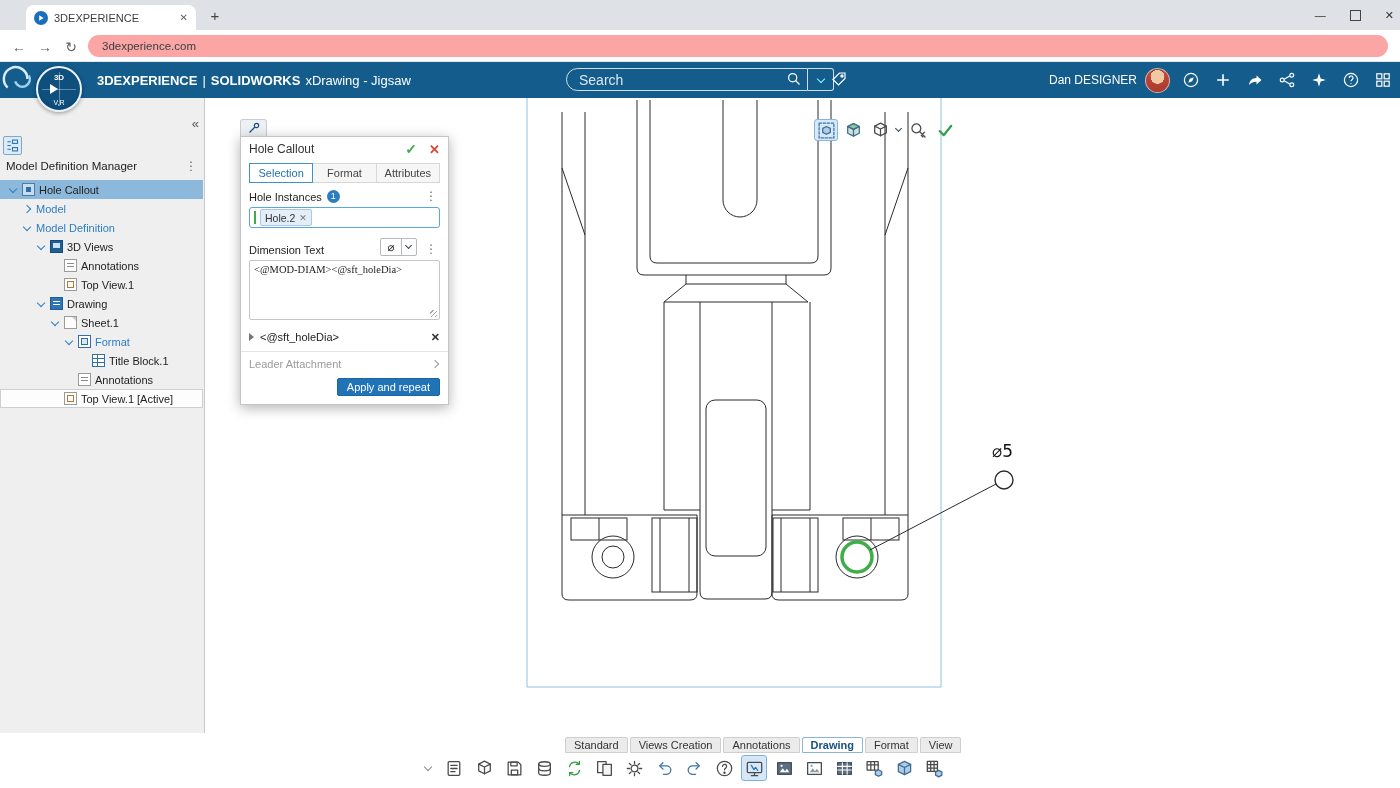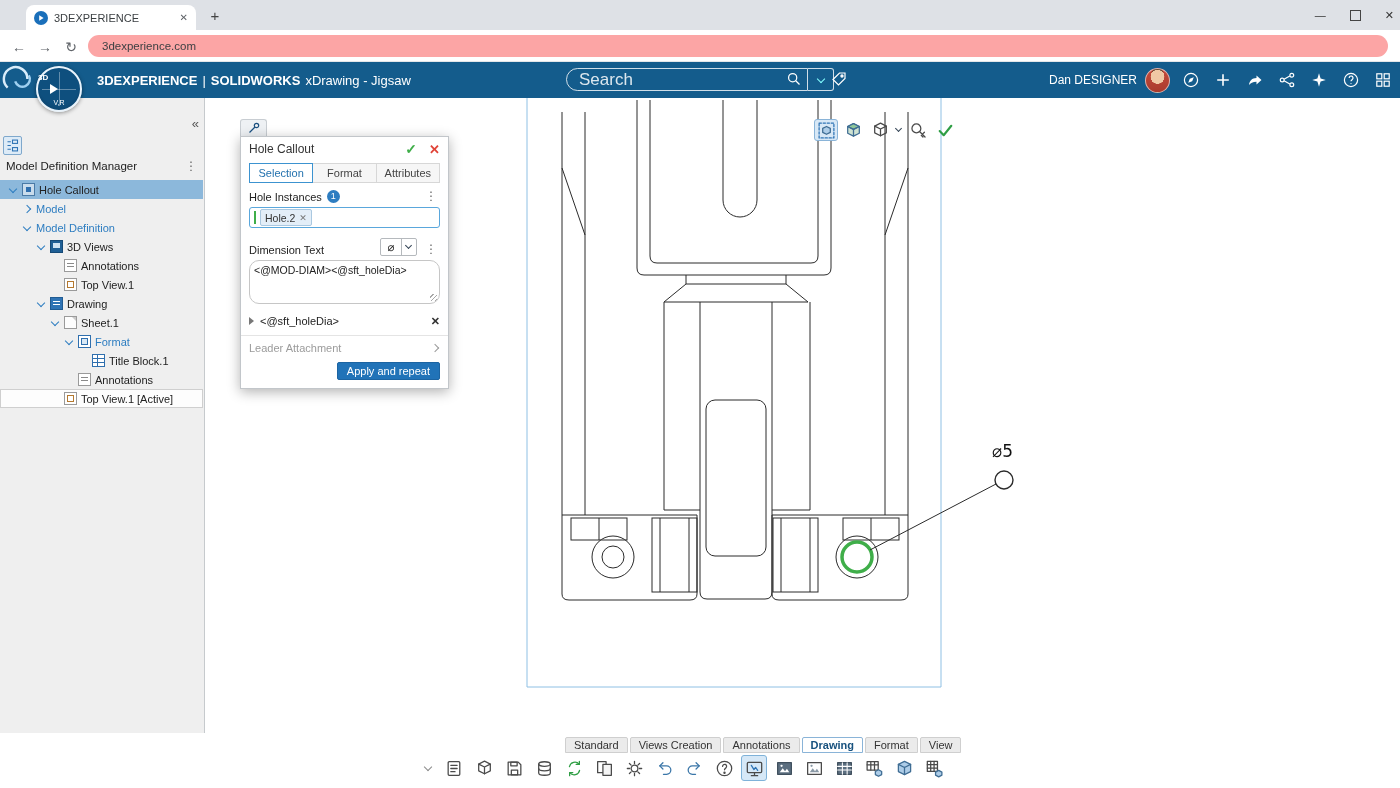--- a/index.html
+++ b/index.html
@@ -22,30 +22,30 @@
               display:flex;align-items:center;padding:0 14px;box-sizing:border-box;font-size:11.5px;color:#3c4043}
 
   
   .appbar{position:absolute;left:0;top:62px;width:1400px;height:36px;background:#145c8c}
   .logo3ds{position:absolute;left:2px;top:64px;width:32px;height:32px}
   .compass{position:absolute;left:36px;top:66px;width:46px;height:46px;border-radius:50%;z-index:50;
            background:radial-gradient(circle at 50% 40%,#0e4f7e 0 60%,#0a3a5f 100%);border:2px solid #e9f3fb;
            box-shadow:0 1px 4px rgba(0,0,0,.4);box-sizing:border-box}
   .compass::before{content:"";position:absolute;left:4px;right:4px;top:50%;height:1px;background:rgba(255,255,255,.35)}
   .compass::after{content:"";position:absolute;top:4px;bottom:4px;left:50%;width:1px;background:rgba(255,255,255,.35)}
-  .compass-top{position:absolute;top:5px;left:0;right:0;color:#fff;font-size:8px;font-weight:bold}
+  .compass-top{position:absolute;top:5px;left:0;right:0;text-align:center;color:#fff;font-size:8px;font-weight:bold}
   .compass-bottom{position:absolute;bottom:4px;left:0;right:0;text-align:center;color:#fff;font-size:7px}
   .compass-play{position:absolute;left:12px;top:16px;width:0;height:0;border-left:8px solid #fff;
                 border-top:5px solid transparent;border-bottom:5px solid transparent}
   .app-title{position:absolute;left:97px;top:62px;height:36px;display:flex;align-items:center;gap:5px;color:#fff;font-size:13px;white-space:nowrap}
   .app-title b{font-weight:bold}
   .search{position:absolute;left:566px;top:68px;width:268px;height:23px;display:flex}
   .search-inputwrap{position:relative;flex:1}
   .search-inputwrap input{width:100%;height:23px;box-sizing:border-box;background:transparent;color:#fff;
-        border:1px solid rgba(255,255,255,.8);border-radius:12px 0 0 12px;padding:0 36px 0 12px;font-size:17px;outline:none;
+        border:1px solid rgba(255,255,255,.8);border-radius:12px 0 0 12px;padding:0 36px 0 12px;font-size:14px;outline:none;
         font-family:"Liberation Sans",sans-serif}
   .search-inputwrap input::placeholder{color:rgba(255,255,255,.85)}
   .search-mag{position:absolute;right:6px;top:3px}
   .search-drop{width:26px;height:23px;box-sizing:border-box;border:1px solid rgba(255,255,255,.8);border-left:none;
                border-radius:0 3px 3px 0;display:flex;align-items:center;justify-content:center}
   .tagbtn{position:absolute;left:830px;top:70px}
   .account{position:absolute;right:230px;top:62px;height:36px;display:flex;align-items:center;gap:8px}
   .user-name{color:#fff;font-size:12px;white-space:nowrap}
   .avatar{width:23px;height:23px;border-radius:50%;border:1px solid rgba(255,255,255,.6);
           background:radial-gradient(circle at 50% 34%,#f0c8a4 0 36%,rgba(0,0,0,0) 37%),
@@ -122,22 +122,22 @@
                   padding:0 4px;gap:4px;background:#fff;box-sizing:border-box}
   .caret{width:2px;height:13px;background:#3fae49;flex:none}
   .chip{display:flex;align-items:center;gap:4px;background:#e3eef8;border:1px solid #aac8e0;border-radius:2px;padding:0 4px;
         height:15px;font-size:10.5px;color:#333}
   .chip-x{color:#777;font-size:9px}
   .dim-row{margin-top:10px}
   .dia-btn{display:flex;border:1px solid #b5b9bd;border-radius:2px;height:18px;box-sizing:border-box}
   .dia-main{width:20px;text-align:center;font-size:11.5px;line-height:16px;color:#222}
   .dia-arrow{width:14px;border-left:1px solid #b5b9bd;display:flex;align-items:center;justify-content:center}
   .ta-wrap{position:relative;margin-top:4px}
-  .ta-wrap textarea{width:100%;height:44px;border:1px solid #c6c6c6;border-radius:10px;padding:3px 4px;box-sizing:border-box;
-        resize:none;color:#222;font-family:Liberation Sans, sans-serif;font-size:10.5px;outline:none}
+  .ta-wrap textarea{width:100%;height:60px;border:1px solid #c6c6c6;border-radius:2px;padding:3px 4px;box-sizing:border-box;
+        resize:none;color:#222;font-family:Liberation Serif, serif;font-size:10.5px;outline:none}
   .ta-wrap::after{content:"";position:absolute;right:3px;bottom:5px;width:7px;height:7px;
         background:repeating-linear-gradient(135deg,transparent 0 2px,#a8a8a8 2px 3px)}
   .expander{margin-top:5px;display:flex;align-items:center;gap:6px;height:20px}
   .tri-right{width:0;height:0;border-left:5px solid #777;border-top:4px solid transparent;border-bottom:4px solid transparent;flex:none}
   .var-x{margin-left:auto;color:#333;font-size:11px;font-weight:bold}
   .divider{height:1px;background:#e4e4e4;margin:4px -8px 0}
   .leader-row{height:23px;display:flex;align-items:center;color:#9b9b9b}
   .chev-r{width:9px;height:9px;position:relative;margin-left:auto}
   .chev-r::before{content:"";position:absolute;width:5px;height:5px;border-right:1.4px solid #9a9a9a;border-bottom:1.4px solid #9a9a9a;
                   transform:rotate(-45deg);top:2px;left:1px}

